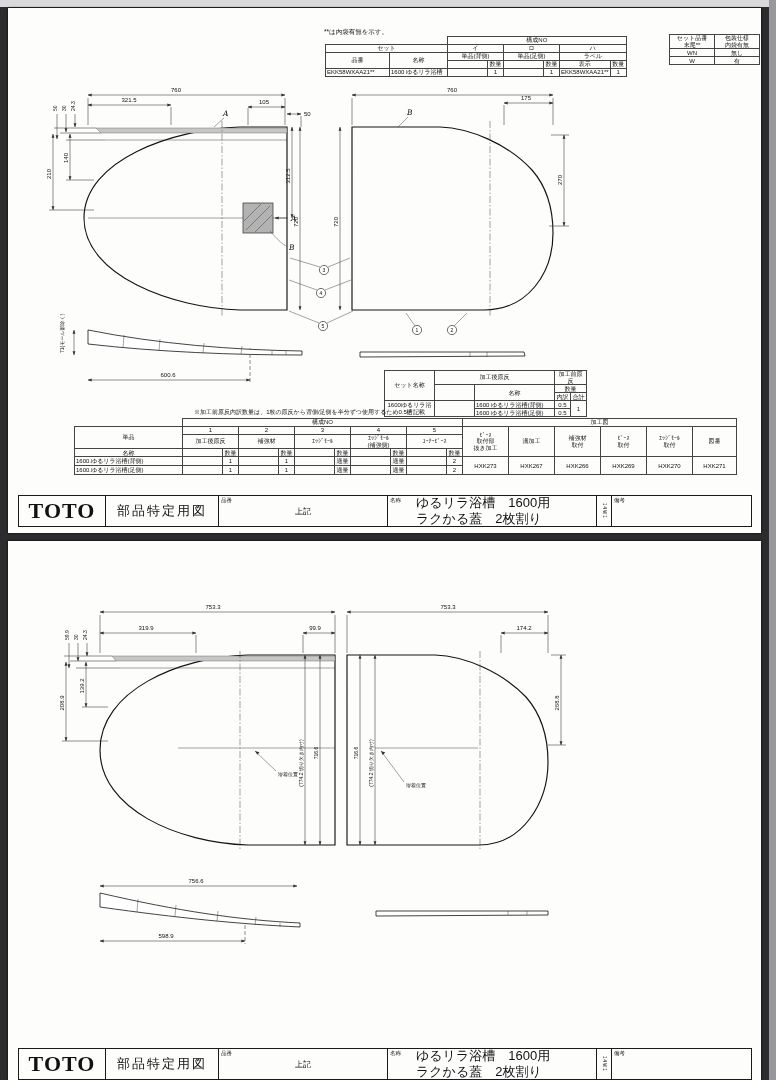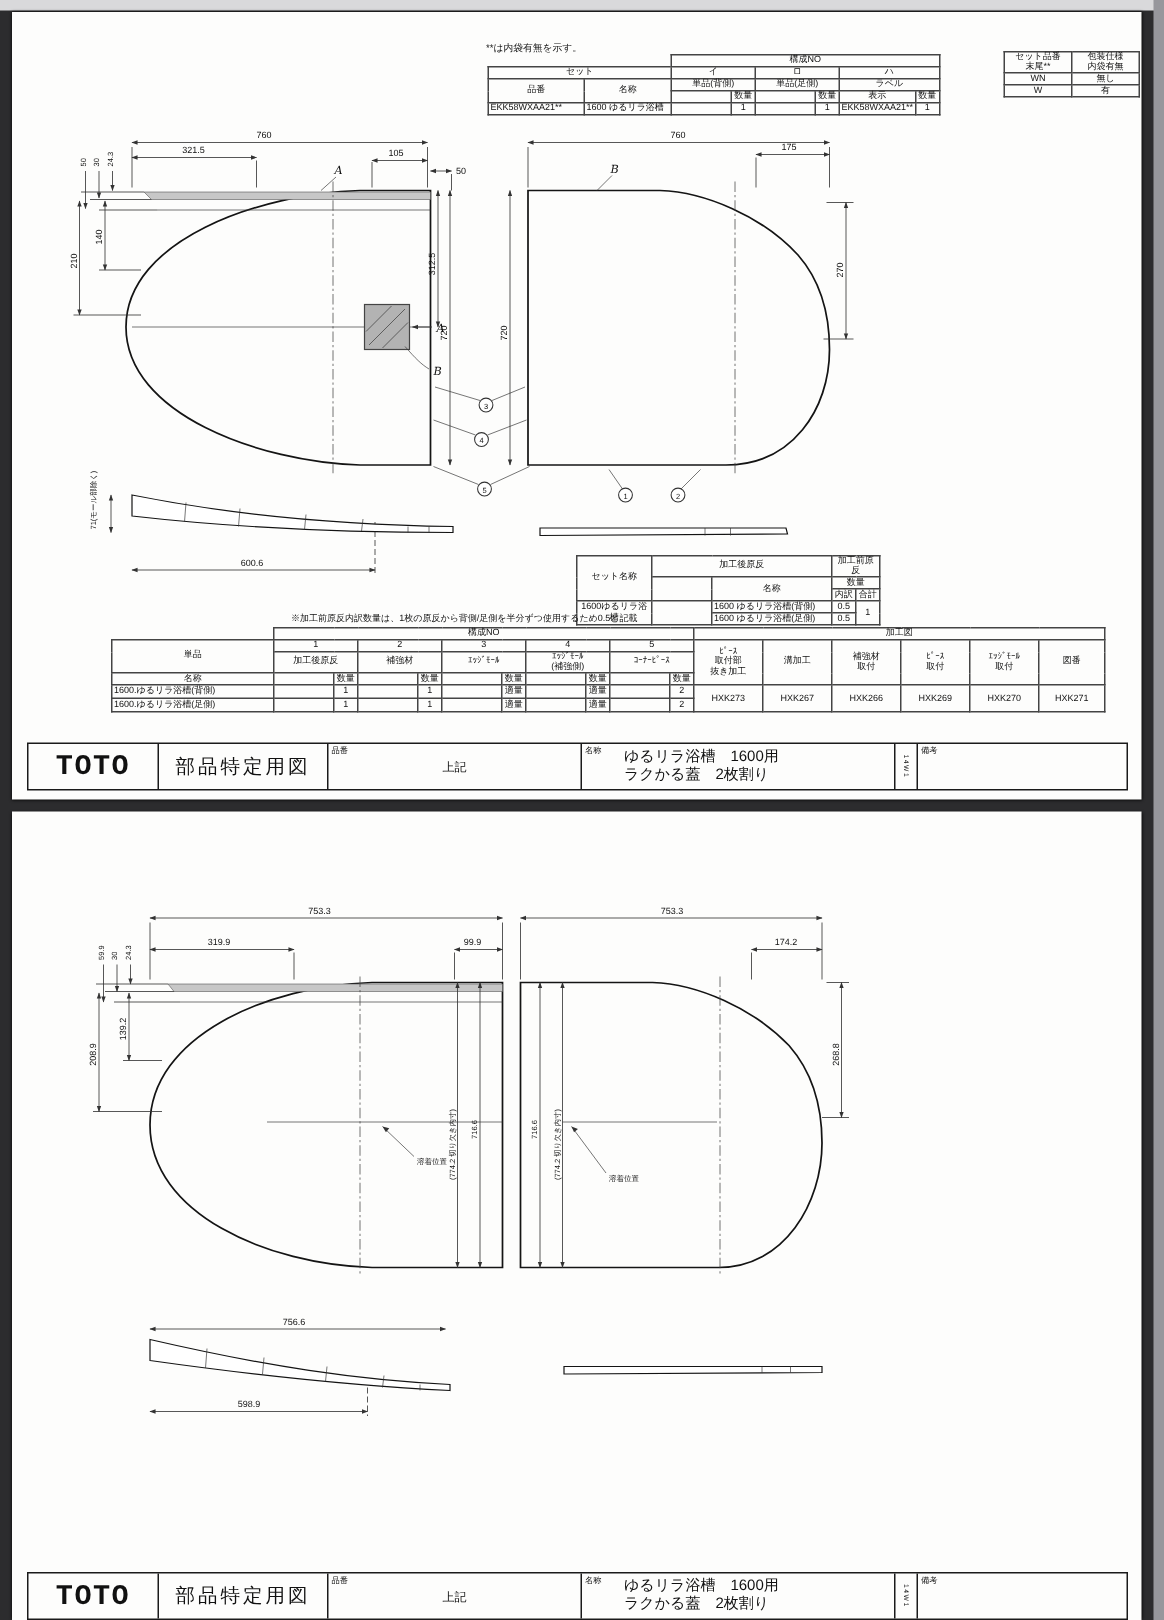--- a/index.html
+++ b/index.html
@@ -21,30 +21,30 @@
   table.t{border-collapse:collapse;position:absolute;background:#fdfdfc}
   table.t td{border:.8px solid #444;font-size:6px;line-height:1.12;padding:0 1px;
              text-align:center;white-space:pre-line;height:7px;font-family:"Liberation Sans",sans-serif}
   table.t td.nb{border:none;background:transparent}
   table.t td.l{text-align:left}
   .note{position:absolute;font-size:6px;white-space:nowrap}
   .tblock{position:absolute;left:10px;right:9px;height:30px;border:1.6px solid #1a1a1a;
           display:flex;background:#fdfdfc}
   .tb-cell{border-right:1px solid #1a1a1a;position:relative;display:flex;
            align-items:center;justify-content:center}
-  .tb-logo{width:86px;font-family:Liberation Mono, monospace;font-weight:bold;
-           font-size:19px;letter-spacing:1px}
+  .tb-logo{width:86px;font-family:Liberation Serif, serif;font-weight:bold;
+           font-size:22px;letter-spacing:1px}
   .tb-doc{width:112px;font-size:13px;letter-spacing:2px}
   .tb-part{width:168px}
   .tb-name{width:180px;justify-content:flex-start;padding-left:28px}
   .tb-narrow{width:14px}
   .tb-remarks{flex:1;border-right:none}
   .tb-label{position:absolute;left:2px;top:1px;font-size:5.5px}
   .tb-value{font-size:8px}
-  .tb-name-lines{font-size:10px;line-height:1.25}
+  .tb-name-lines{font-size:13px;line-height:1.25}
   .vstack{writing-mode:vertical-rl;font-size:4.5px;letter-spacing:1px}
 </style>
 </head>
 <body>
 
 <div class="topstrip"></div>
 
 <div class="sheet" id="sheet1">
 
 <svg width="753" height="487" viewBox="0 0 753 487">

